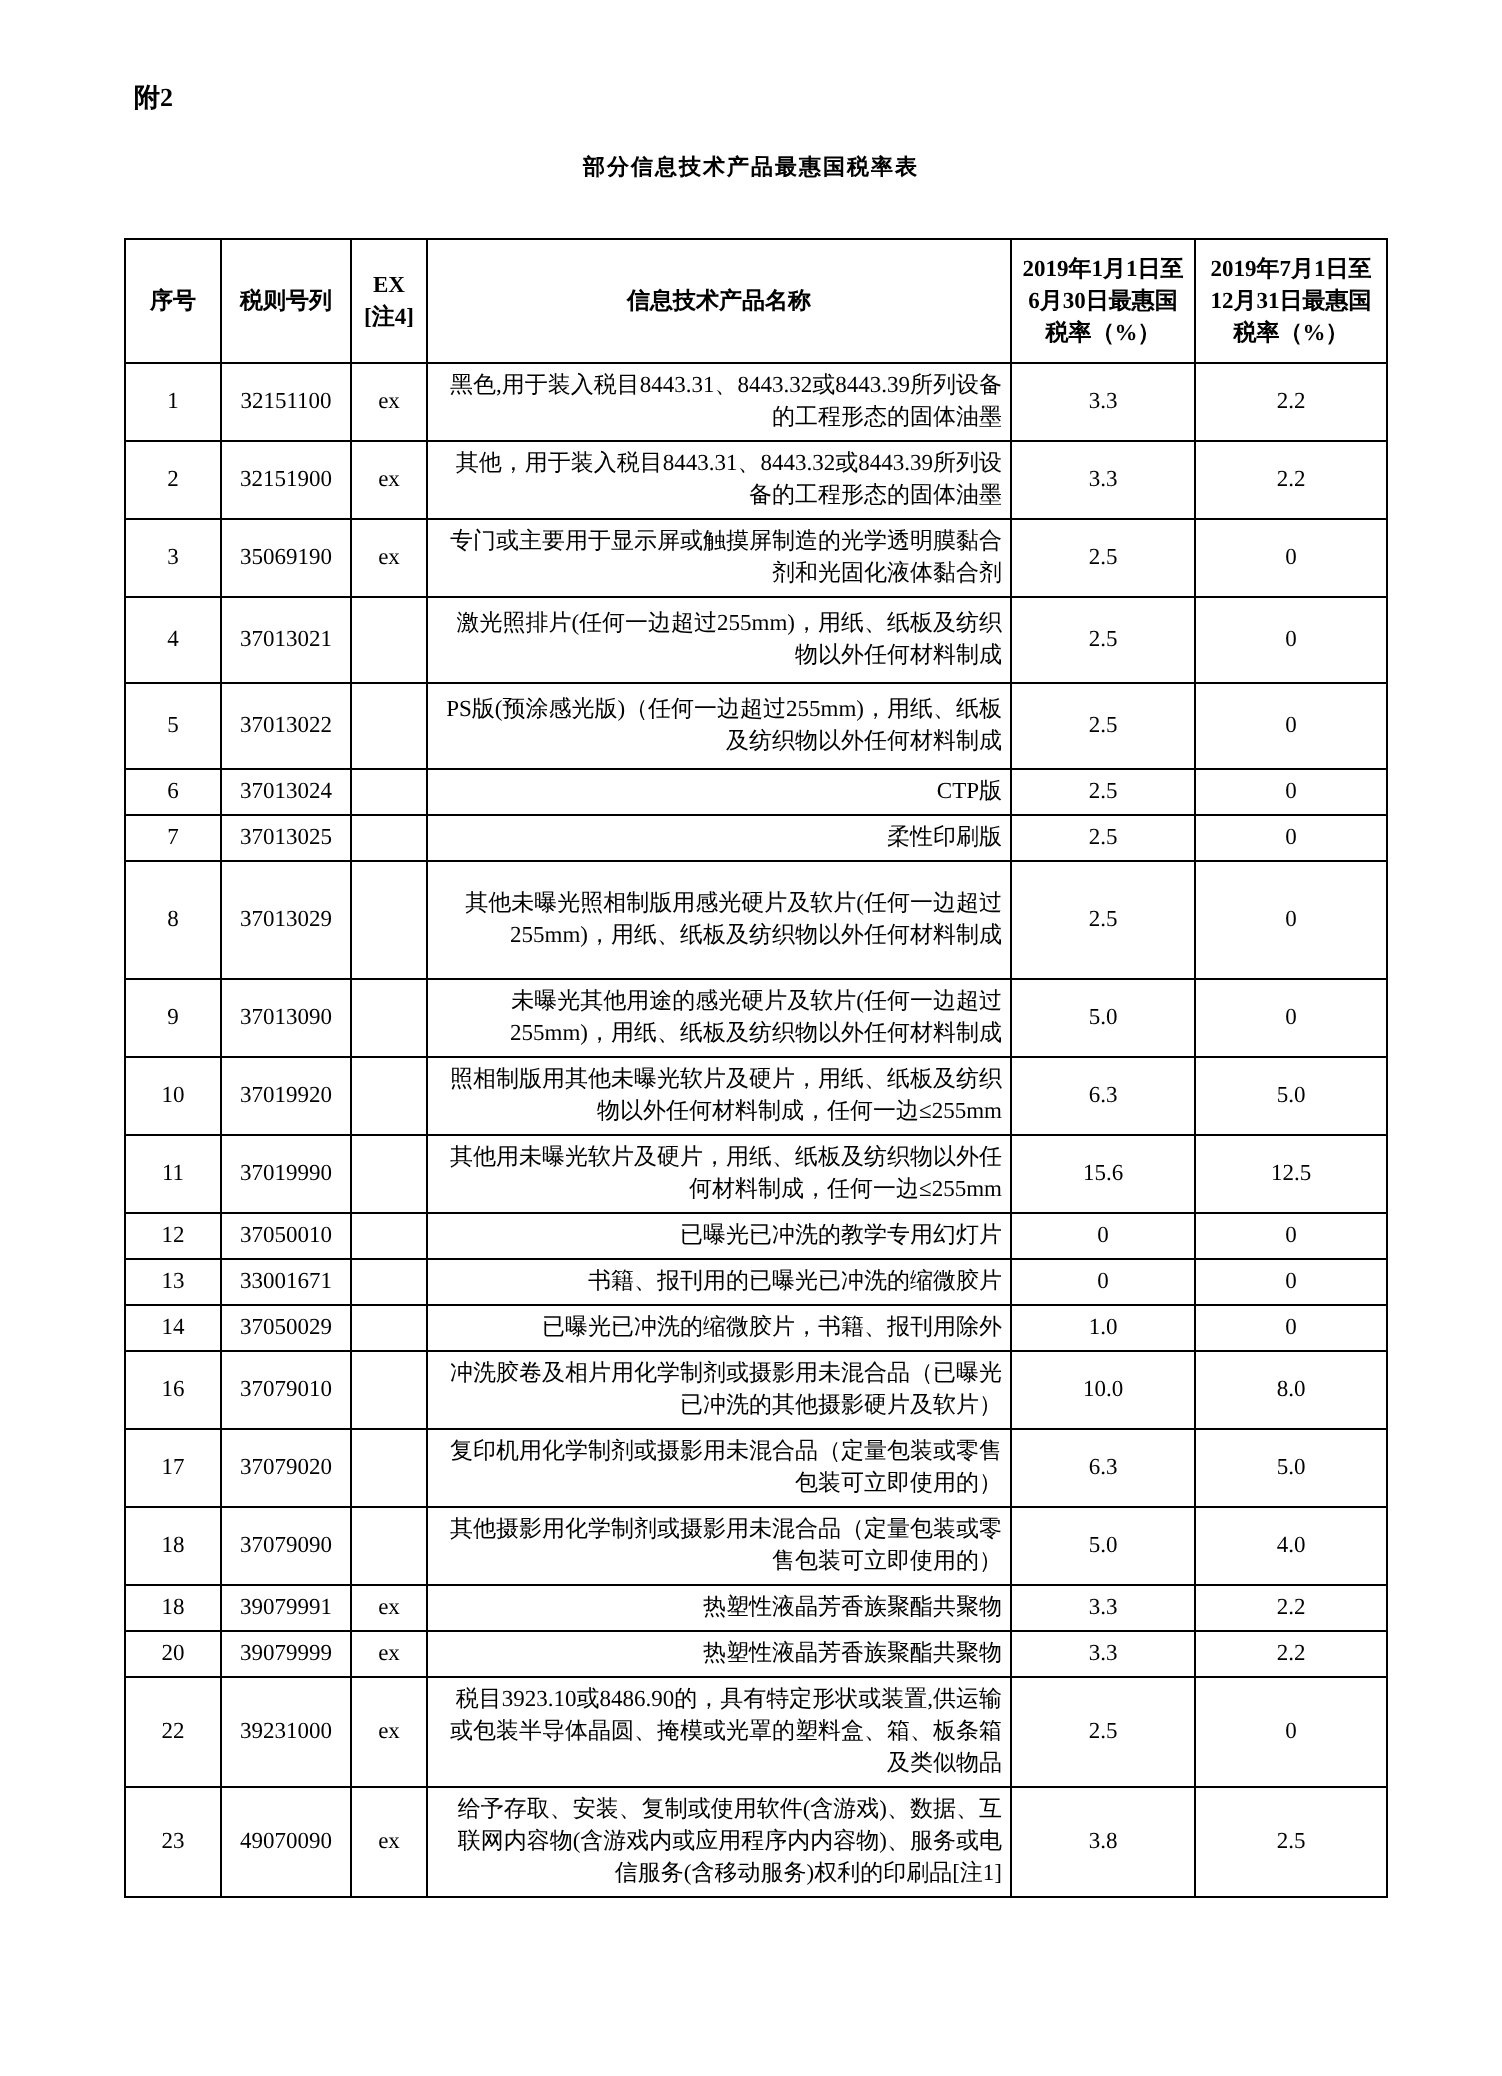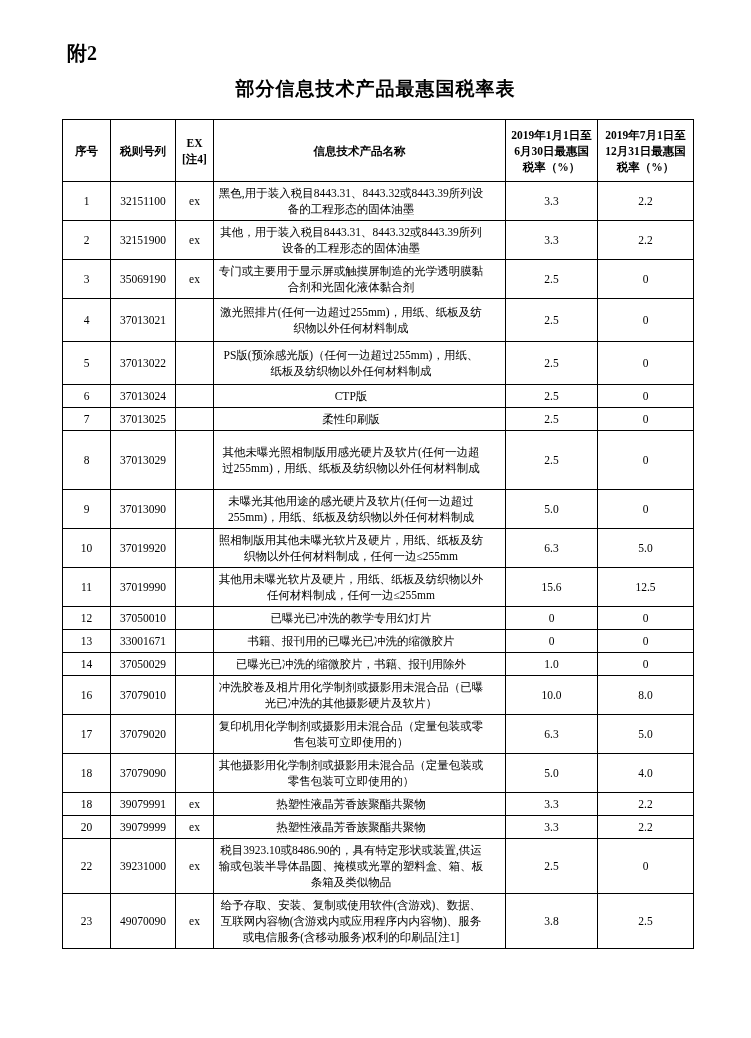--- a/index.html
+++ b/index.html
@@ -5,45 +5,45 @@
   * { box-sizing: border-box; }
   html, body { margin: 0; padding: 0; background: #ffffff; }
   body {
     width: 751px; height: 1038px;
     position: relative;
     font-family: "Liberation Serif", "DejaVu Serif", serif;
     color: #000;
   }
   .annex {
     position: absolute; left: 67px; top: 40px;
-    font-size: 20px; font-weight: bold;
+    font-size: 13px; font-weight: bold;
   }
   .doc-title {
     position: absolute; left: 0; top: 76px; width: 751px;
-    text-align: center; font-size: 19px; font-weight: bold;
+    text-align: center; font-size: 11px; font-weight: bold;
     letter-spacing: 1px;
   }
   table.tariff {
     position: absolute; left: 62px; top: 119px;
     width: 631px; border-collapse: collapse; table-layout: fixed;
   }
   .tariff th, .tariff td {
     border: 1px solid #000;
     font-size: 11.5px; line-height: 16px;
     vertical-align: middle; text-align: center;
     padding: 3px 3px;
     overflow: hidden;
   }
   .tariff th {
     font-weight: bold;
     white-space: pre-line;
     height: 62px;
     padding: 2px 2px;
   }
-  .tariff td.name { text-align: center; padding-left: 4px; padding-right: 21px; }
+  .tariff td.name { text-align: right; padding-left: 4px; padding-right: 4px; }
   .col-seq  { width: 48px; }
   .col-code { width: 65px; }
   .col-ex   { width: 38px; }
   .col-name { width: 292px; }
   .col-r1   { width: 92px; }
   .col-r2   { width: 96px; }
   
   .tariff tbody tr:nth-child(8) td { padding-top: 13px; padding-bottom: 13px; }
   
   .tariff tbody tr:nth-child(4) td,

